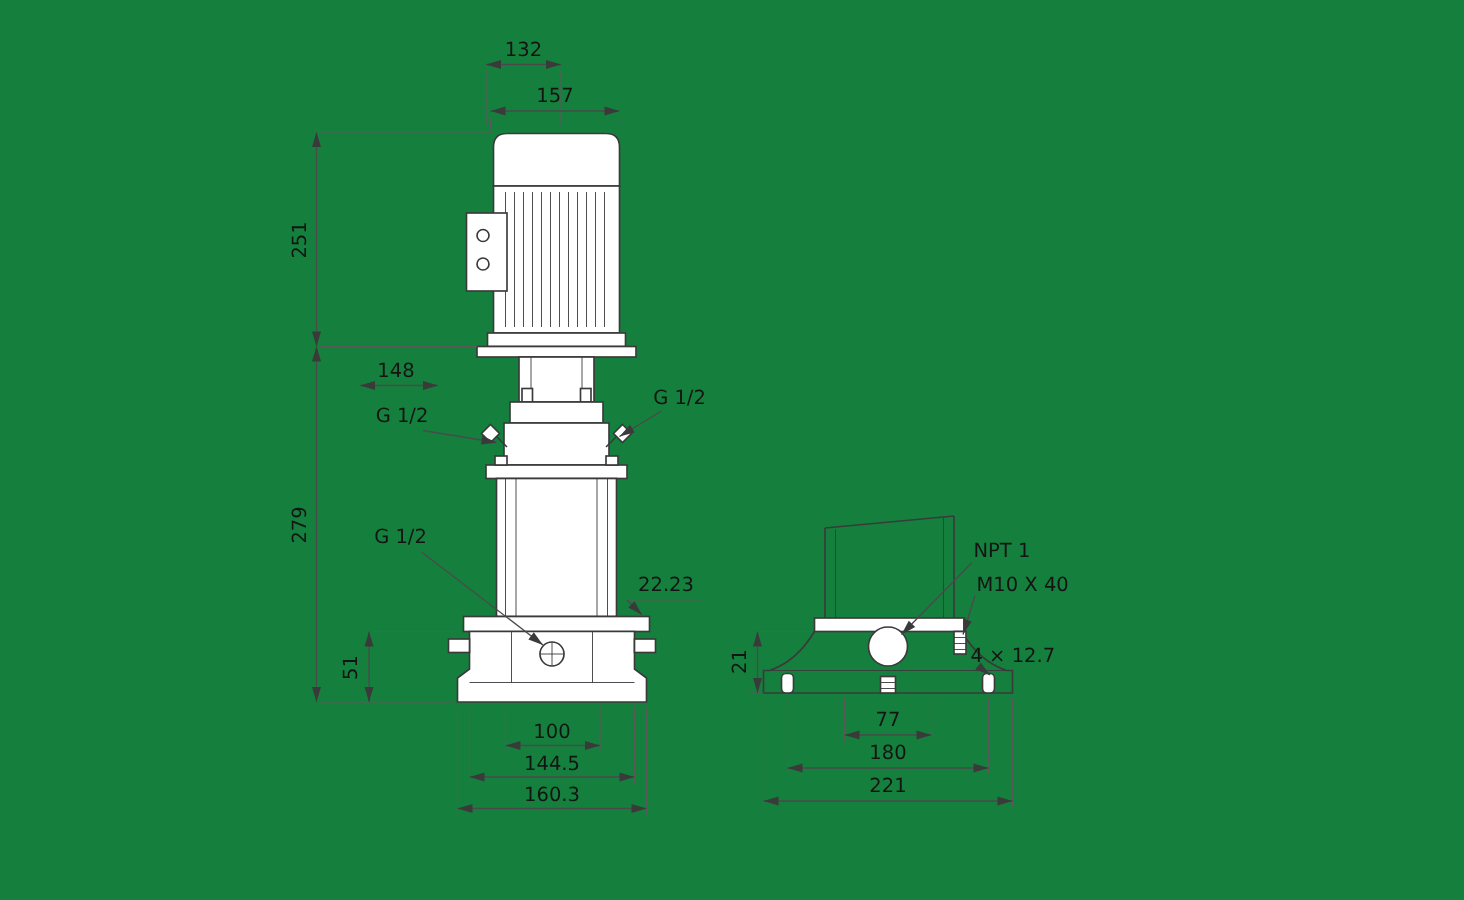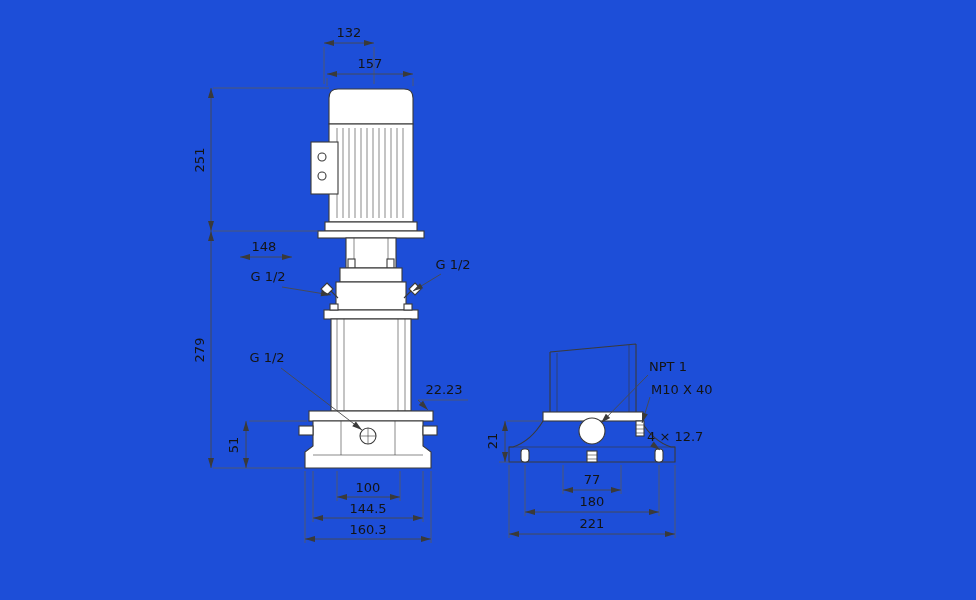--- a/index.html
+++ b/index.html
@@ -1,16 +1,16 @@
 <!DOCTYPE html>
 <html><head>
 <meta charset="utf-8">
 <style>
   html,body{margin:0;padding:0;background:#ffffff;}
-  .canvas{width:976px;height:600px;background:#1d4ed8;overflow:hidden;position:relative;
+  .canvas{width:976px;height:600px;background:#15803d;overflow:hidden;position:relative;
           font-family:"DejaVu Sans","Liberation Sans",sans-serif;}
   svg{display:block;}
   .ln{stroke:#3a3a3a;stroke-width:1.1;fill:none;stroke-linecap:butt;stroke-linejoin:miter;}
   .lnw{stroke:#3a3a3a;stroke-width:1.1;fill:#ffffff;}
   .thin{stroke:#3a3a3a;stroke-width:0.6;fill:none;}
   .dimln{stroke:#4a4a4a;stroke-width:0.9;fill:none;}
   .extln{stroke:#5a5a5a;stroke-width:0.8;fill:none;}
   .dim-text{font-size:13px;fill:#141414;}
 </style>
 </head>

